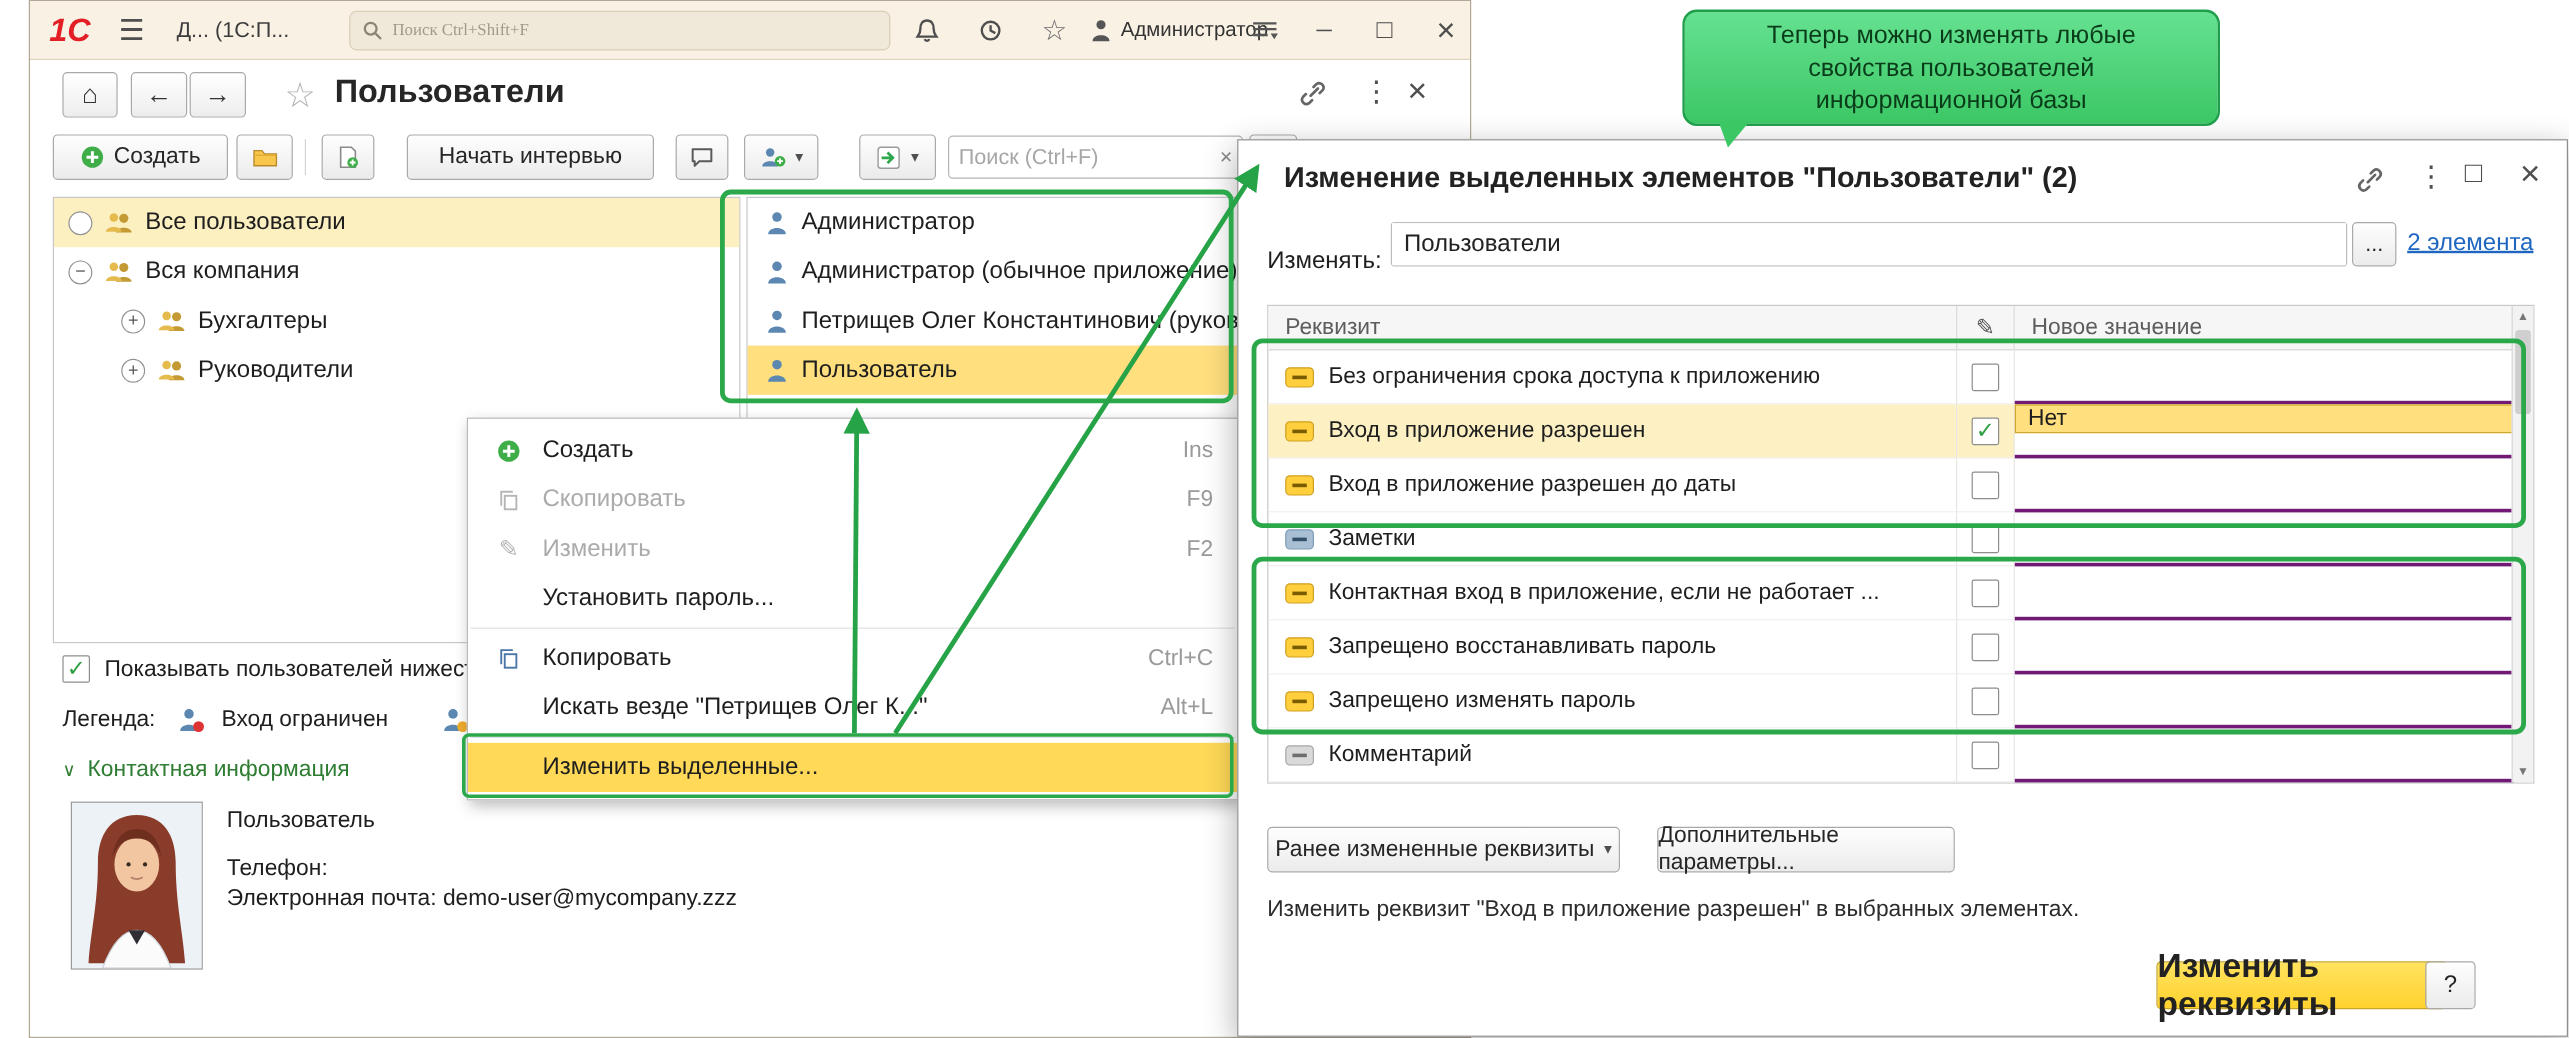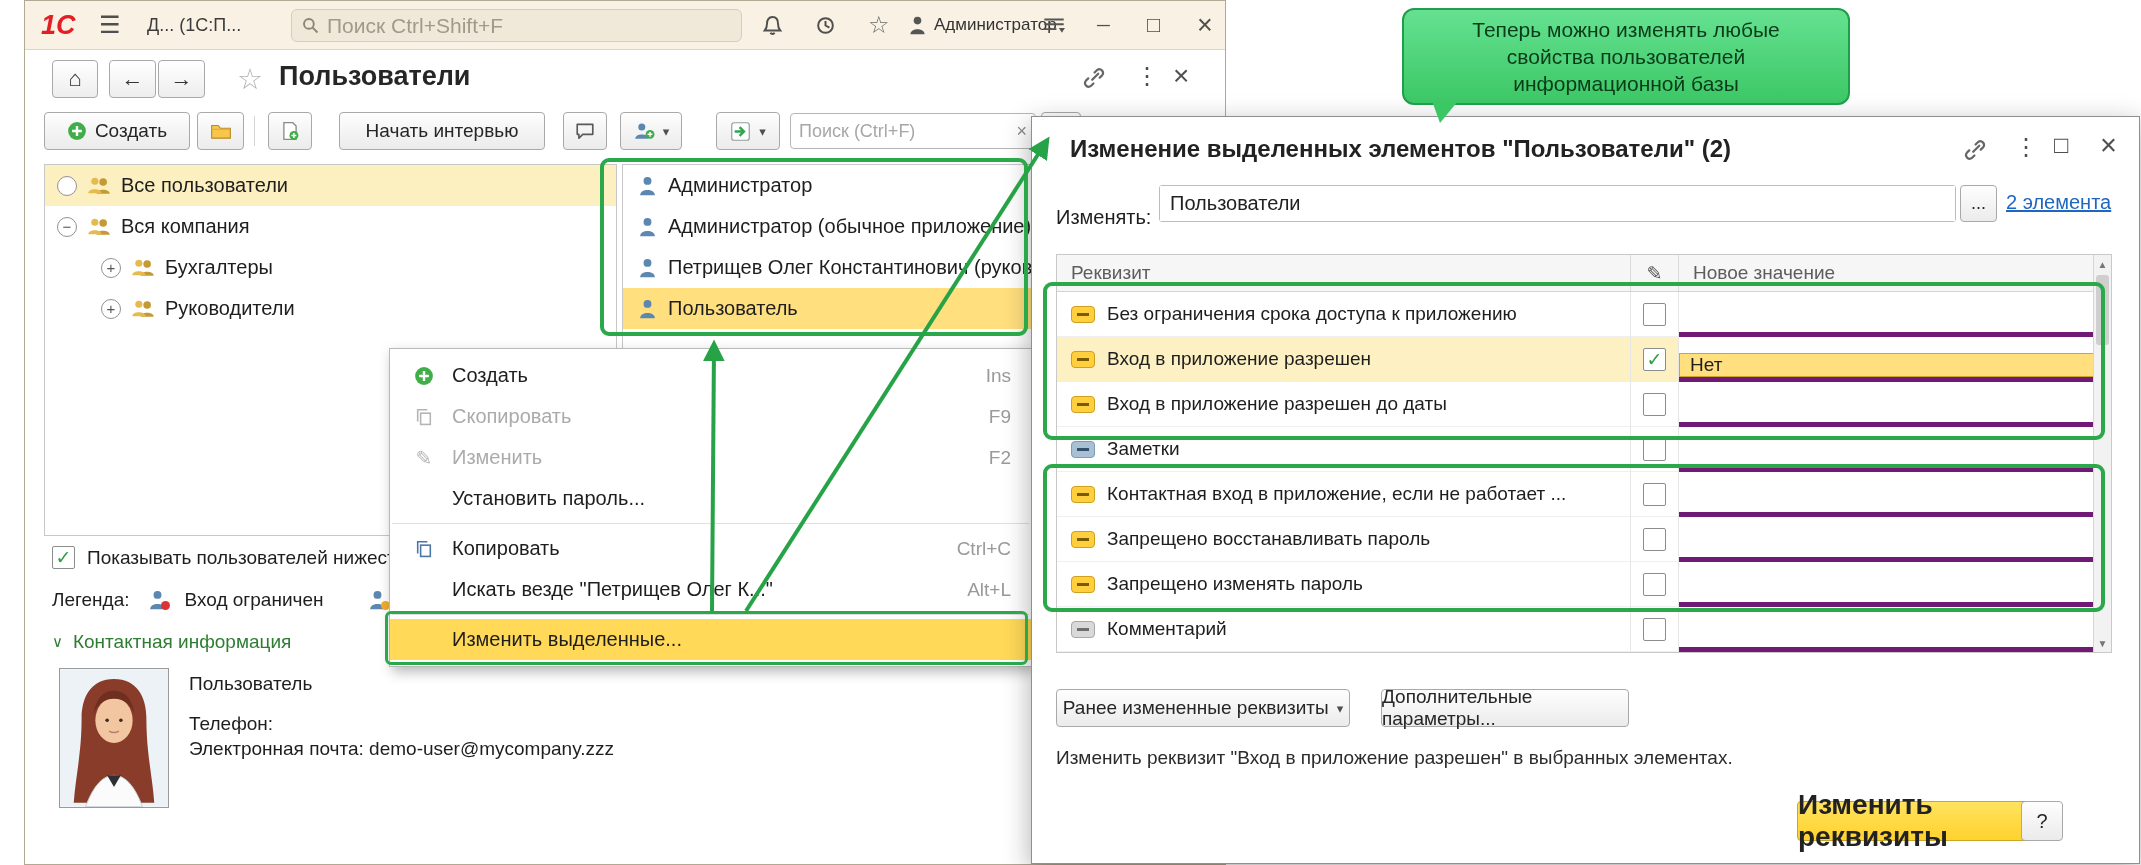--- a/index.html
+++ b/index.html
@@ -12,21 +12,21 @@
   .btn { display:flex; align-items:center; justify-content:center; gap:8px;
          background:linear-gradient(#fefefe,#ebebeb); border:1px solid #a9a9a9; border-radius:4px; color:#262626; }
   .glyph { color:#4f4f4f; }
 
   
   .app-window { position:absolute; left:0; top:0; width:1202px; height:865px; background:#fff; border:1px solid #b2a894; z-index:1;margin-left:24px; }
   .appbar { position:absolute; left:0; top:0; width:1200px; height:49px; background:#f9f2e4; border-bottom:1px solid #ded3bc; }
   .appbar .item { position:absolute; top:0; height:48px; display:flex; align-items:center; }
   .logo { font-weight:bold; font-style:italic; color:#e31e24; font-size:27px; }
   .appsearch { position:absolute; left:266px; top:8px; width:451px; height:33px; background:#f0e9da; border:1px solid #d8cdb7; border-radius:6px; display:flex; align-items:center; padding:0 10px; gap:8px; }
-  .appsearch input { flex:1; border:none; background:transparent; outline:none; font-size:21px; color:#15803d; font-family:Liberation Sans, sans-serif; }
+  .appsearch input { flex:1; border:none; background:transparent; outline:none; font-size:14px; color:#15803d; font-family:Liberation Serif, serif; }
   .appsearch input::placeholder { color:#a09a8c; }
 
   .win-head { position:absolute; left:0; top:49px; width:1200px; height:56px; background:#fff; }
   .sqbtn { background:linear-gradient(#ffffff,#ededed); border:1px solid #a9a9a9; border-radius:4px;
            display:flex; align-items:center; justify-content:center; font-size:22px; color:#333; }
   .page-title { font-size:27px; font-weight:bold; color:#262626; }
 
   .toolbar { position:absolute; left:0; top:105px; width:1200px; height:52px; }
   .toolbar .btn { position:absolute; top:6px; height:38px; }
   .search2 { position:absolute; left:765px; top:7px; width:246px; height:36px; border:1px solid #b5b5b5; border-radius:4px; background:#fff; display:flex; align-items:center; padding:0 8px; gap:6px; }
@@ -65,21 +65,21 @@
   .fld { border:1px solid #bdbdbd; border-radius:3px; height:37px; background:#fff; }
   .fld input { width:100%; height:100%; border:none; outline:none; padding:0 10px; font-size:20px; font-family:inherit; color:#222; }
   .link { color:#1f66c1; text-decoration:underline; font-size:20px; }
 
   .dtable { position:absolute; left:24px; top:137px; width:1056px; height:399px; border:1px solid #c9c9c9; background:#fff; }
   .dhead { display:flex; height:37px; background:#f6f6f6; border-bottom:1px solid #d5d5d5; color:#5d5d5d; font-size:19px; }
   .dhead .hc { display:flex; align-items:center; padding-left:14px; border-right:1px solid #dcdcdc; }
   .drow { display:flex; height:45px; font-size:19px; }
   .c-attr { width:574px; display:flex; align-items:center; gap:12px; padding-left:14px; border-right:1px solid #e6e6e6; border-bottom:1px solid #efefef; white-space:nowrap; overflow:hidden; }
   .c-chk { width:48px; display:flex; align-items:center; justify-content:center; border-right:1px solid #e6e6e6; border-bottom:1px solid #efefef; }
-  .c-val { width:416px; display:flex; align-items:flex-end; border-bottom:5px solid #701a75; }
+  .c-val { width:416px; display:flex; align-items:flex-start; border-bottom:3px solid #701a75; }
   .drow.sel .c-attr, .drow.sel .c-chk { background:#fdf1c4; }
   .val-box { flex:1; background:#ffdf7e; border:1px solid #cfa72e; display:flex; align-items:center; padding-left:10px; }
   .tag { width:24px; height:17px; min-width:24px; border-radius:4px; background:#ffcf3d; border:1px solid #cf9f1f; position:relative; }
   .tag::after { content:""; position:absolute; left:5px; top:6px; width:12px; height:3px; background:#7a5c00; }
   .tag.note { background:#a9c0d4; border-color:#7d9cb5; } .tag.note::after { background:#33506b; }
   .tag.grey { background:#d9d9d9; border-color:#a8a8a8; } .tag.grey::after { background:#6e6e6e; }
   .vscroll { position:absolute; right:0; top:0; width:18px; height:100%; background:#f2f2f2; border-left:1px solid #d6d6d6; }
   .varrow { position:absolute; left:0; width:100%; height:18px; display:flex; align-items:center; justify-content:center; font-size:10px; color:#777; }
   .vthumb { position:absolute; left:2px; top:20px; width:13px; height:70px; background:#cfcfcf; border-radius:3px; }
 

